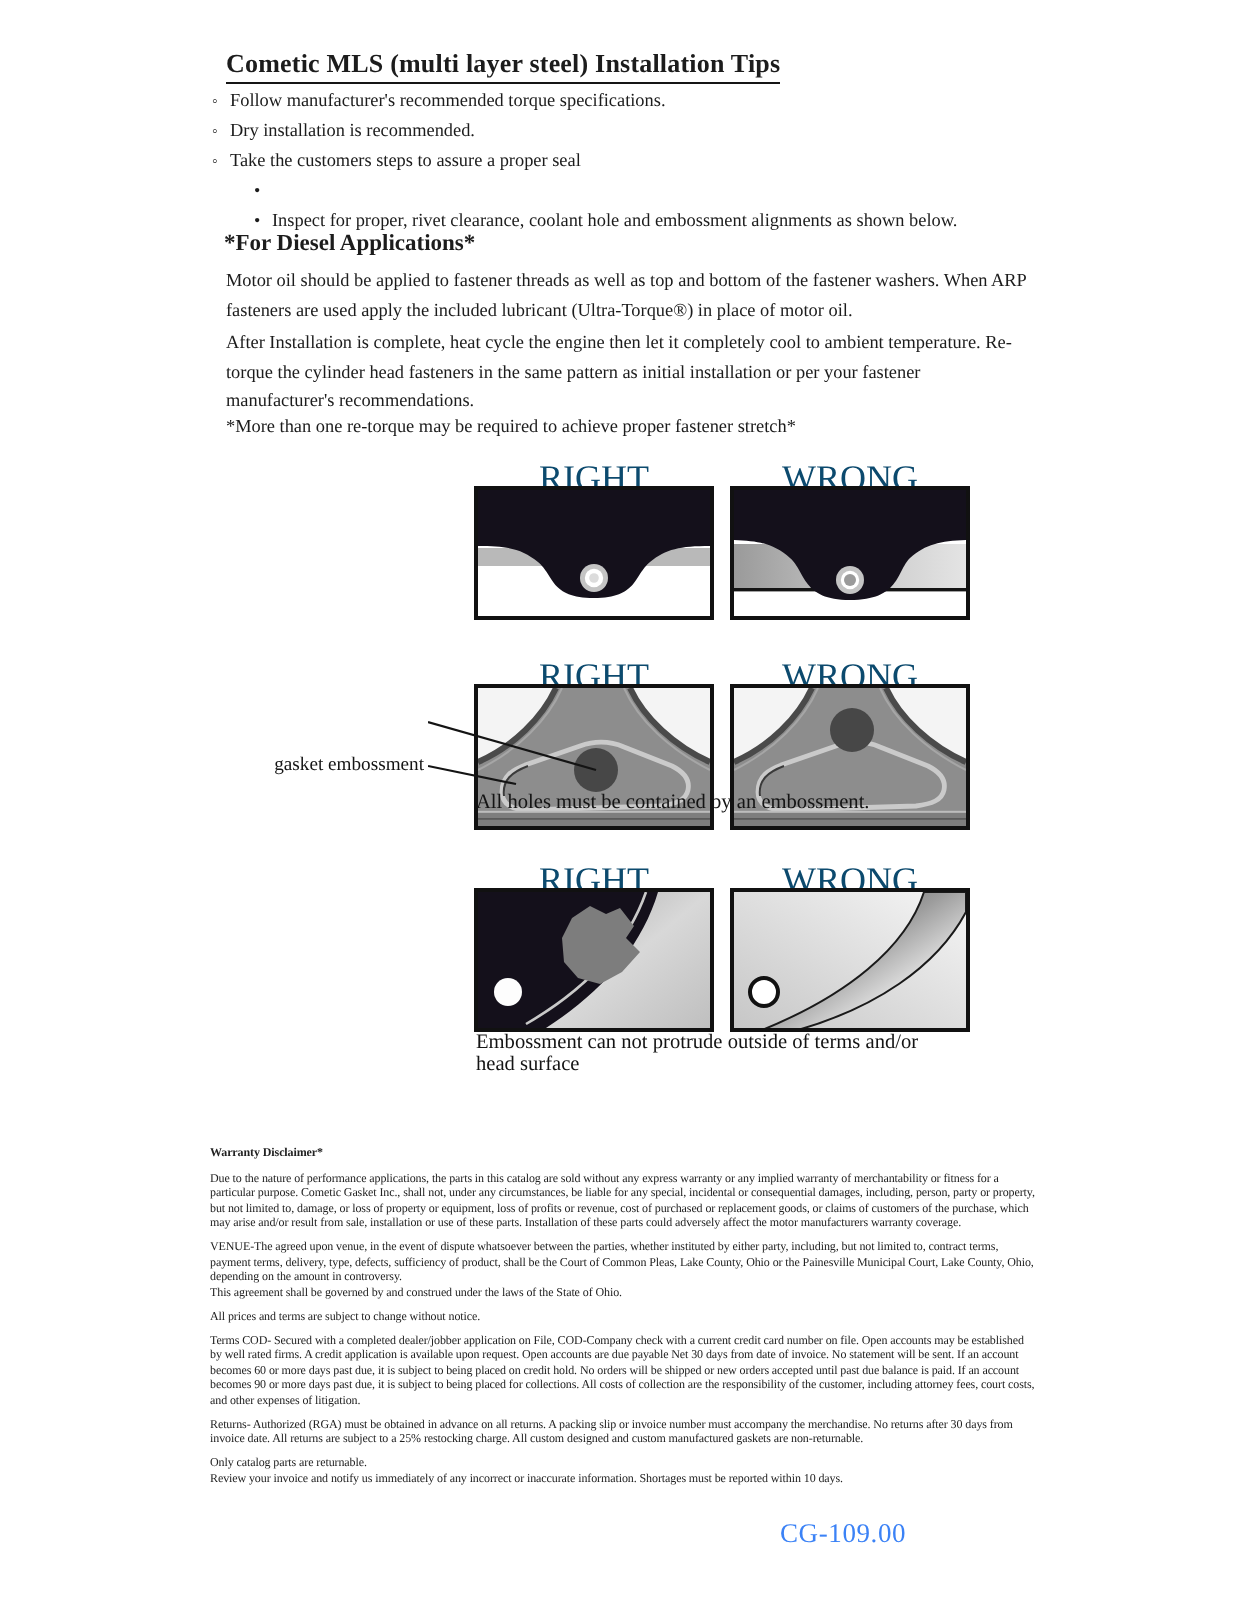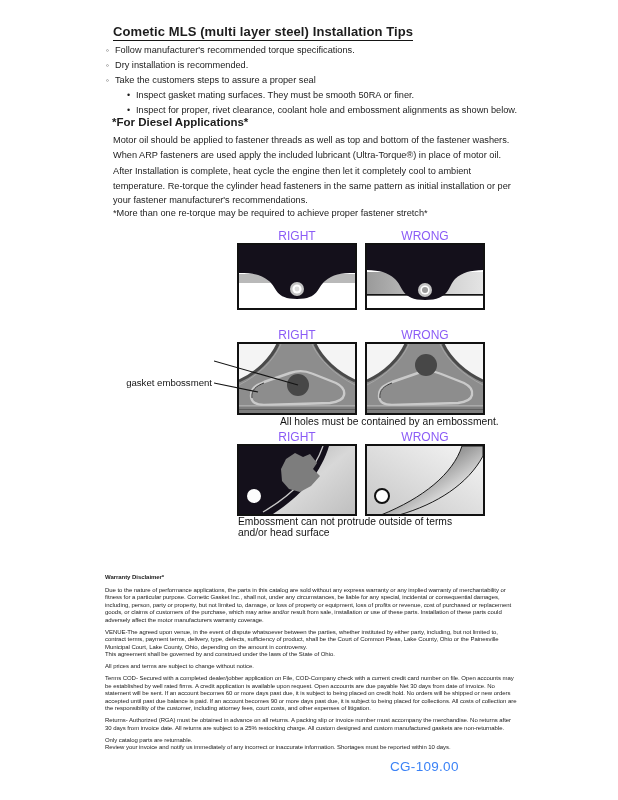--- a/index.html
+++ b/index.html
@@ -1,38 +1,38 @@
 <!DOCTYPE html>
 <html><head>
 <meta charset="utf-8">
 <style>
   html,body{margin:0;padding:0;background:#ffffff;}
   #page{position:relative;width:566px;height:800px;background:#ffffff;overflow:hidden;
-        font-family:Liberation Sans, sans-serif;color:#1c1c1c;}
+        font-family:Liberation Serif, serif;color:#1c1c1c;}
   .abs{position:absolute;}
   .title{left:113px;top:24px;font-size:13px;font-weight:bold;border-bottom:1.8px solid #151515;
          padding-bottom:1px;letter-spacing:.1px;}
   .bullets{left:106px;top:43px;font-size:9.2px;line-height:14.6px;}
   .b-row{display:flex;}
   .b-mark{width:9px;flex:0 0 9px;font-size:8px;line-height:15px;}
   .b-sub{margin-left:21px;}
   .b-sub .b-mark{font-size:9px;}
   .diesel-head{left:112px;top:116px;font-size:11.5px;font-weight:bold;}
   .bodypara{left:113px;width:402px;font-size:9.2px;line-height:14.6px;}
   .p1{top:133px;}
   .p2{top:164px;}
   .p3{top:206px;}
-  .rw{width:120px;text-align:center;font-size:12px;color:#8b5cf6;}
+  .rw{width:120px;text-align:center;font-size:18px;color:#0c4a6e;}
   .rw1{top:229px;} .rw2{top:328px;} .rw3{top:430px;}
   .colL{left:237px;} .colR{left:365px;}
   .dbox{width:120px;}
   .row1{top:243px;height:67px;} .row2{top:342px;height:73px;} .row3{top:444px;height:72px;}
   .dbox svg{display:block;width:120px;}
   .caption{left:238px;font-size:10.3px;color:#141414;line-height:11px;}
-  .cap1{top:313px;} .cap2{top:416px;margin-left:42px;} .cap3{top:516px;width:230px;}
+  .cap1{top:313px;} .cap2{top:396px;} .cap3{top:516px;width:230px;}
   .sidelabel{left:88px;width:124px;text-align:right;font-size:9.6px;line-height:11.2px;color:#141414;}
   .sl1{top:345px;} .sl2{top:377px;}
   .leader{left:214px;top:350px;width:92px;height:48px;z-index:5;pointer-events:none;}
   .legal{left:105px;top:574px;width:414px;font-size:6px;line-height:7.5px;letter-spacing:-.05px;color:#222;}
   .legal p{margin:0 0 4.5px 0;white-space:pre-line;}
   .legal .head{font-weight:bold;margin-bottom:5px;}
   .pagenum{left:390px;top:759px;font-size:13.5px;letter-spacing:.3px;color:#3b82f6;}
 </style>
 </head>
 <body>
@@ -49,21 +49,20 @@
     <div class="b-row">
       <span class="b-mark">◦</span>
       <span>Dry installation is recommended.</span>
     </div>
     <div class="b-row">
       <span class="b-mark">◦</span>
       <span>Take the customers steps to assure a proper seal</span>
     </div>
     <div class="b-row b-sub">
       <span class="b-mark">•</span>
-      <span>Inspect gasket mating surfaces.  They must be smooth 50RA or finer.</span>
     </div>
     <div class="b-row b-sub">
       <span class="b-mark">•</span>
       <span>Inspect for proper, rivet clearance, coolant hole and embossment alignments as shown below.</span>
     </div>
   </div>
 
   <div class="abs diesel-head">*For Diesel Applications*</div>
   <div class="abs bodypara p1">Motor oil should be applied to fastener threads as well as top and bottom of the fastener washers. When ARP fasteners are used apply the included lubricant (Ultra-Torque®) in place of motor oil.</div>
   <div class="abs bodypara p3">*More than one re-torque may be required to achieve proper fastener stretch*</div>

